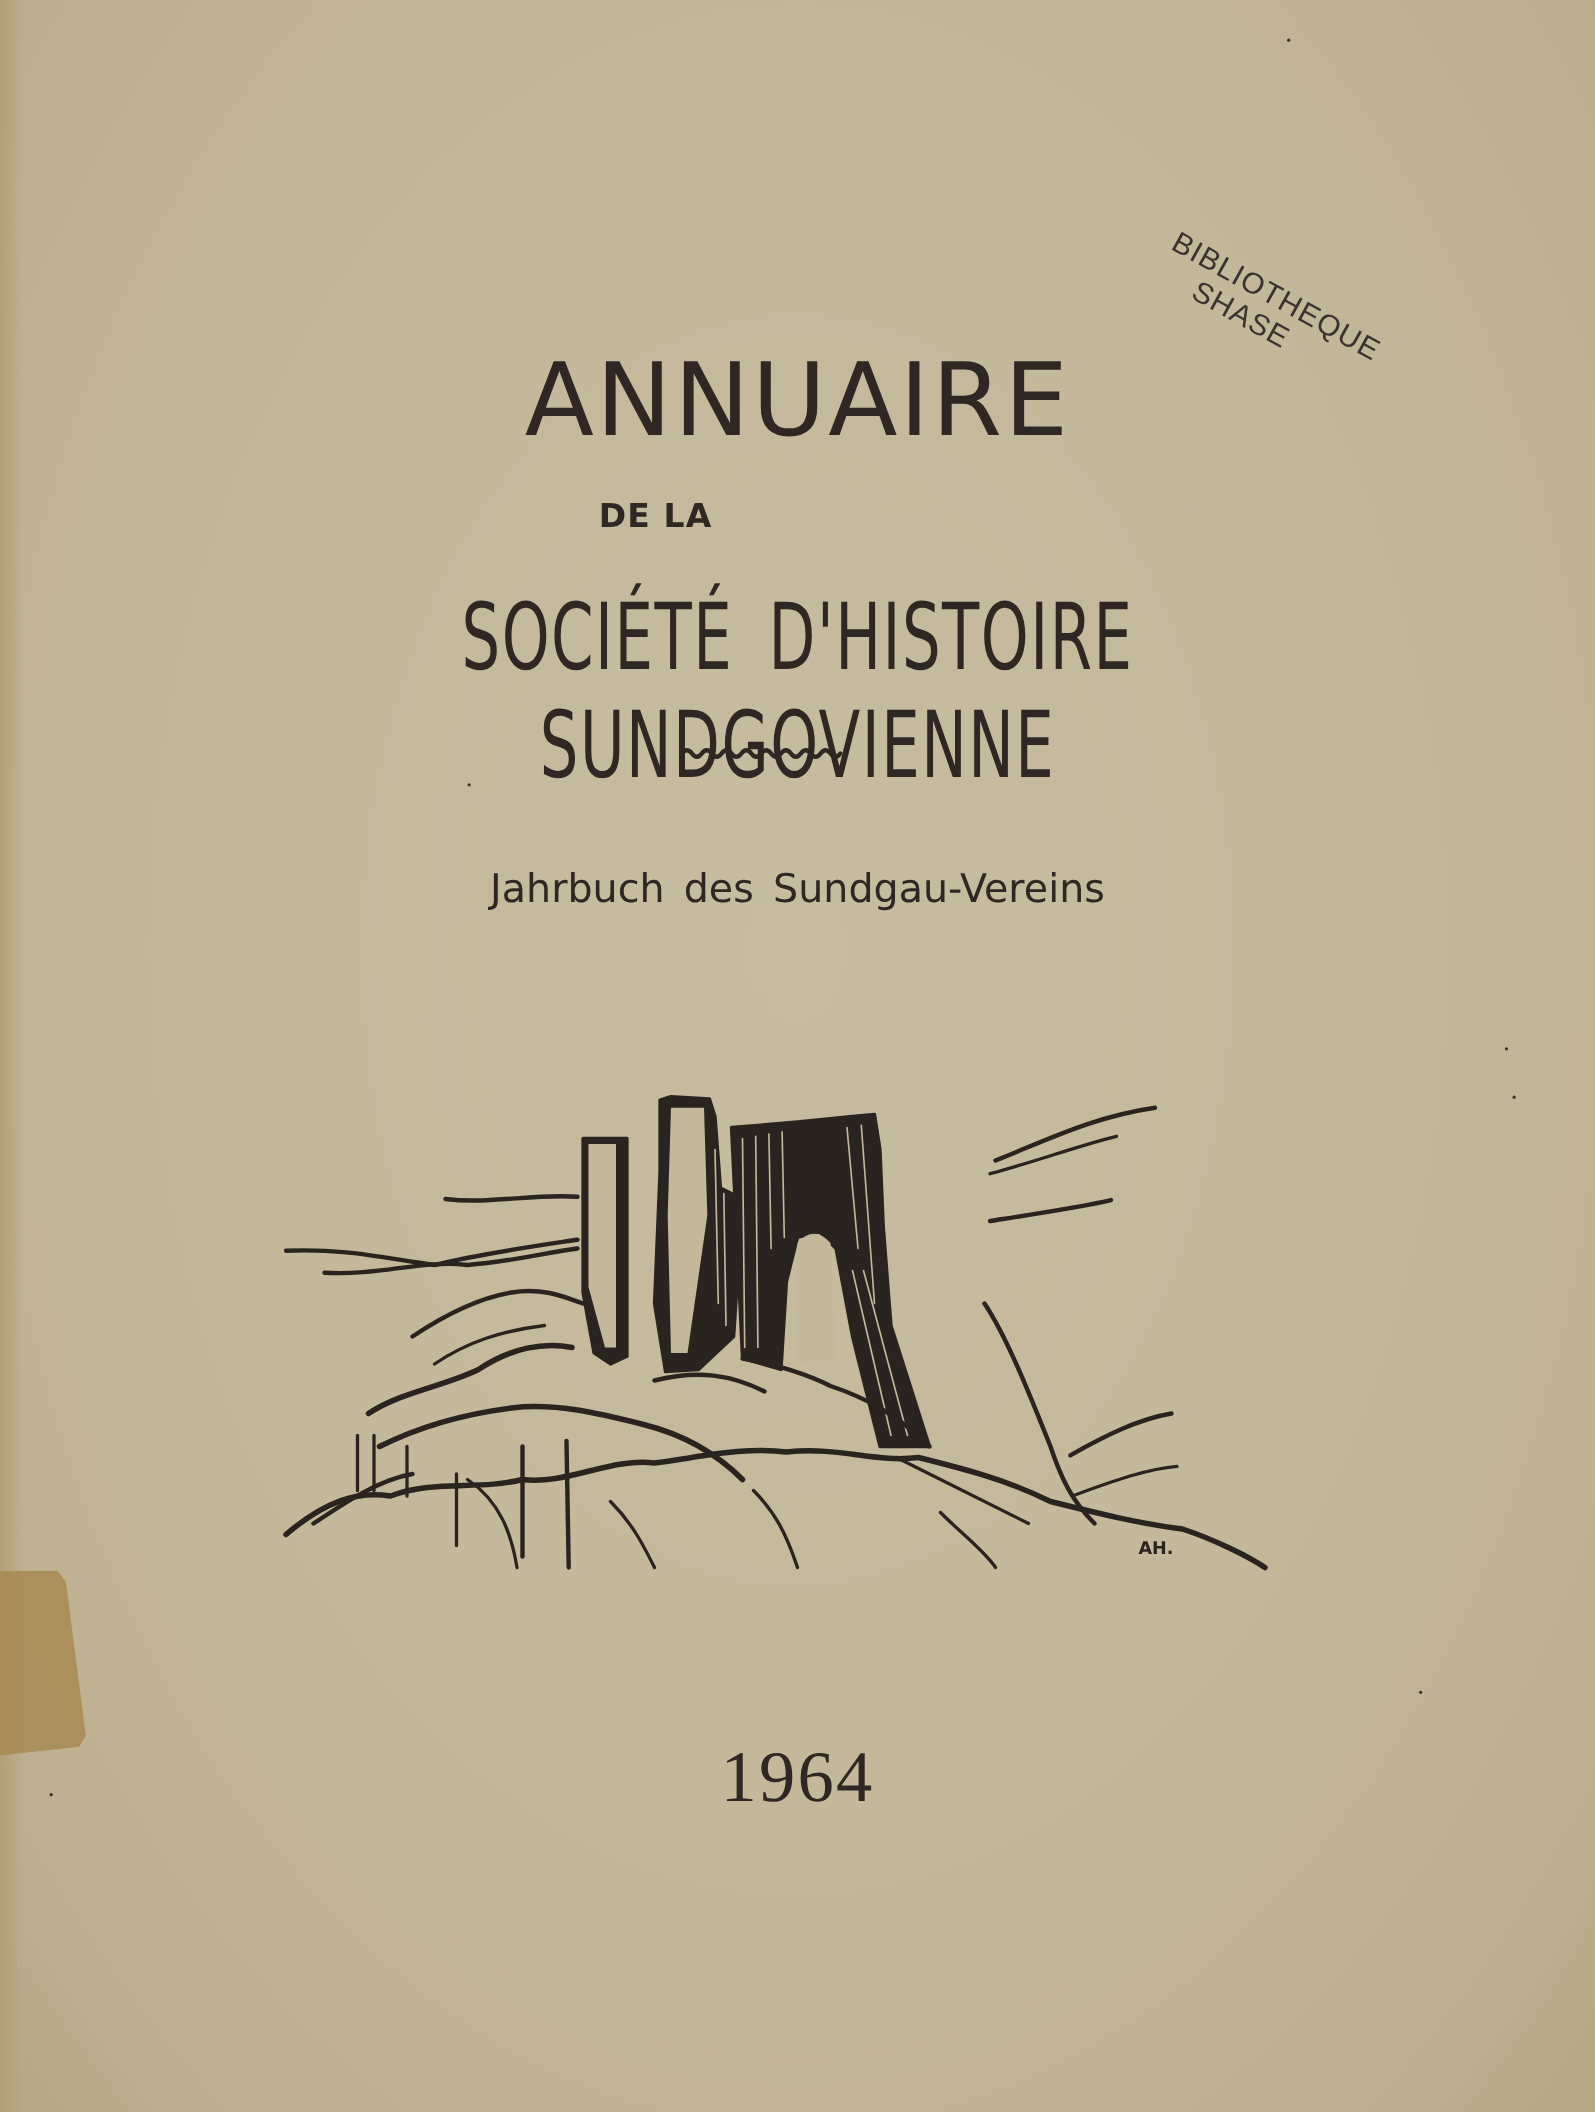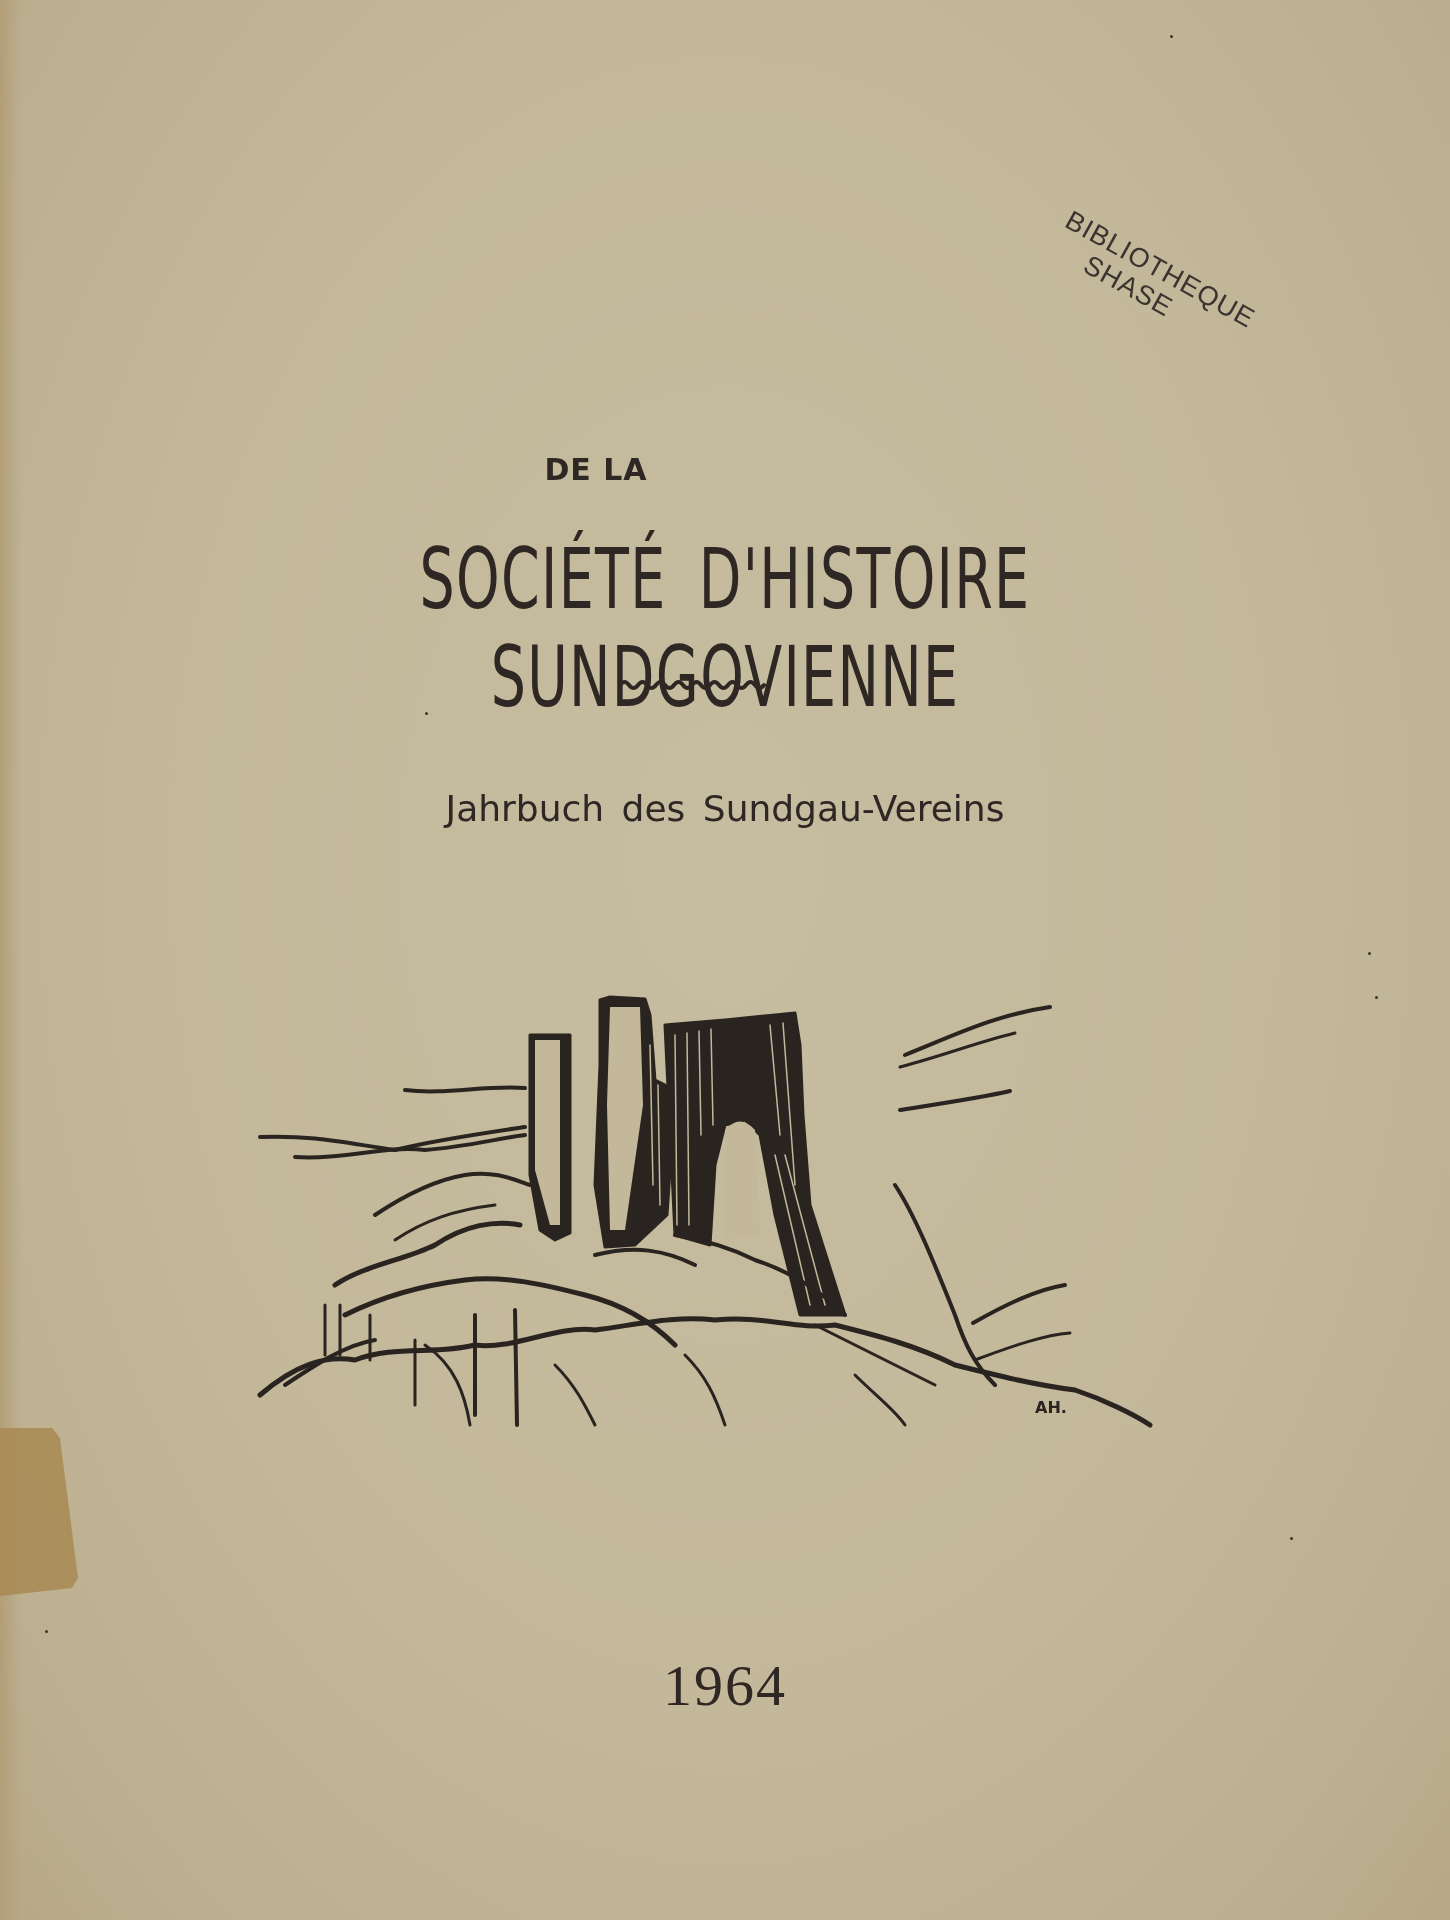--- a/index.html
+++ b/index.html
@@ -57,37 +57,38 @@
     position: absolute; left: 0; width: 1450px; text-align: center;
     top: 788px; font-size: 36px; color: #2e2724;
     font-family: "DejaVu Sans", sans-serif;
     letter-spacing: 0px; word-spacing: 6px;
   }
   .illustration {
     position: absolute; left: 255px; top: 985px; width: 900px; height: 450px;
   }
   .year {
     position: absolute; left: 0; width: 1450px; text-align: center;
-    top: 1652px; font-size: 58px; color: #2e2724;
+    top: 1578px; font-size: 66px; color: #2e2724;
     font-family: "Liberation Serif", serif; letter-spacing: 2px;
   }
   .speck { position: absolute; width: 3px; height: 3px; background: #3a332d; border-radius: 50%; }
 </style>
 </head>
 <body>
 
 <div class="page">
   <div class="left-edge"></div>
   <div class="tape"></div>
 
   <div class="stamp">
     <span class="l1">BIBLIOTHEQUE</span>
     <span class="l2">SHASE</span>
   </div>
 
+  <div class="title">ANNUAIRE</div>
   <div class="subtitle-dela">DE LA</div>
   <div class="society">SOCIÉTÉ D'HISTOIRE SUNDGOVIENNE</div>
 
   <svg class="ornament" viewBox="0 0 150 14">
     <path d="M2 8 q4.5 -6 9 0 t9 0 t9 0 t9 0 t9 0 t9 0 t9 0 t9 0 t9 0 t9 0 t9 0 t9 0 t9 0 t9 0 t9 0 t9 0" fill="none" stroke="#2e2724" stroke-width="4" stroke-linecap="round"></path>
   </svg>
 
   <div class="german">Jahrbuch des Sundgau-Vereins</div>
 
   <svg class="illustration" viewBox="0 0 900 450" fill="none" stroke="#2a2420" stroke-linecap="round" stroke-linejoin="round">

